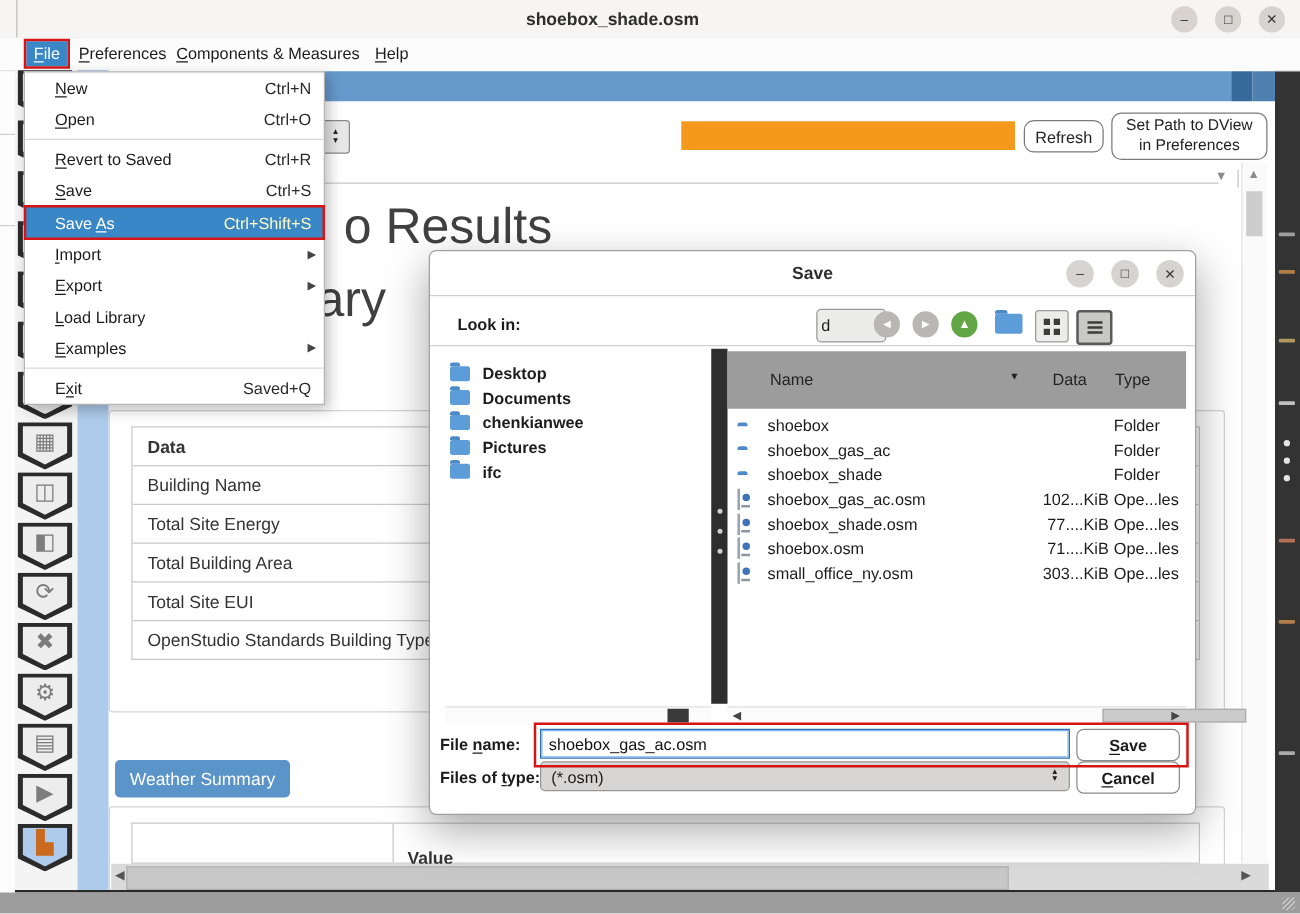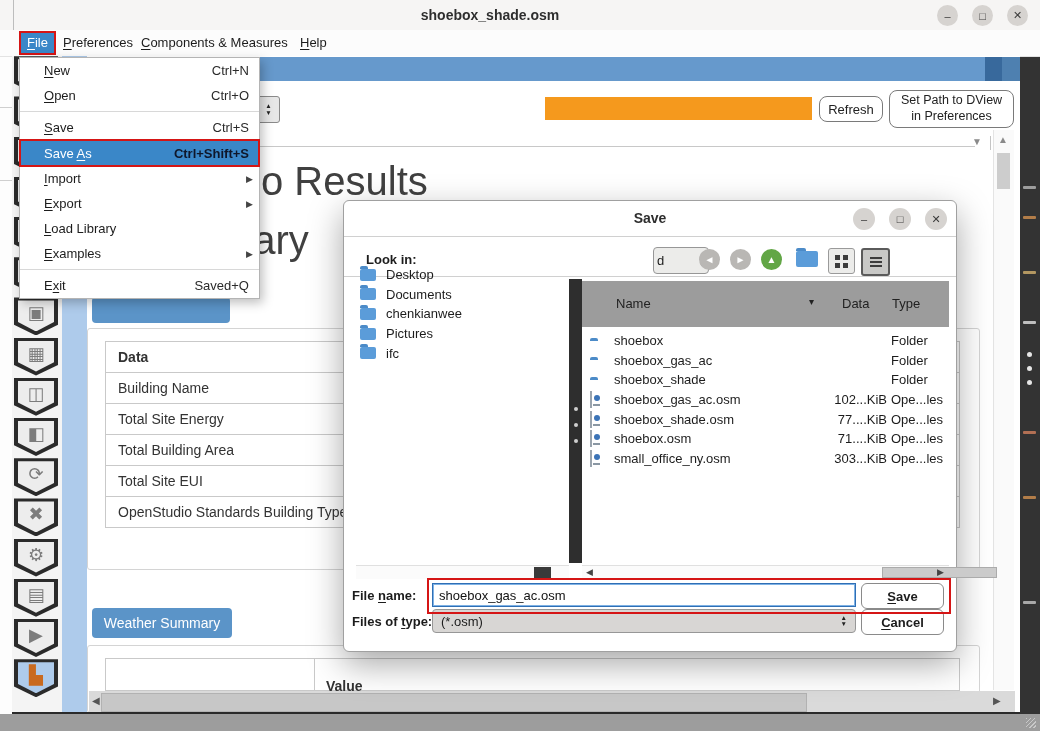--- a/index.html
+++ b/index.html
@@ -68,41 +68,41 @@
   .winbottom{left:12px;top:712px;width:1008px;height:2px;background:#2a2a2a;}
   .statusbar{left:0;top:714px;width:1040px;height:17px;background:#9d9d9d;}
   .grip{position:absolute;right:4px;bottom:3px;width:10px;height:10px;
         background:repeating-linear-gradient(135deg,#c9c9c9 0 1px,transparent 1px 3px);}
 
   
   .filemenu{left:19px;top:57px;width:239px;background:#ffffff;border:1px solid #b4b4b4;box-shadow:3px 4px 10px rgba(0,0,0,.25);font-size:13px;color:#1c1c1c;z-index:40;}
   .menu-item{position:relative;display:flex;justify-content:space-between;align-items:center;height:25px;padding:0 10px 0 24px;}
   .menu-item .sc{color:#2a2a2a;}
   .menu-item.highlighted{background:#3a87c8;color:#fff;outline:2px solid #d51515;outline-offset:-1px;height:26px;}
-  .menu-item.highlighted .sc{color:#0f172a;font-weight:bold;}
+  .menu-item.highlighted .sc{color:#fef9c3;}
   .menu-item .subarr{position:absolute;right:6px;font-size:9px;color:#444;}
   .menu-sep{height:1px;background:#d8d8d8;margin:3px 0;}
 
   
   .dialog{left:343px;top:200px;width:612px;height:450px;background:#ffffff;border:1px solid #a0a0a0;border-radius:6px;box-shadow:0 12px 34px rgba(0,0,0,.35);z-index:50;font-size:13px;color:#1c1c1c;}
   .dlg-header{position:absolute;left:0;top:0;width:100%;height:35px;border-bottom:1px solid #d0d0d0;}
   .dlg-title{position:absolute;left:0;right:0;top:0;height:35px;line-height:35px;text-align:center;font-weight:bold;font-size:14px;color:#2e2e2e;}
   .dlg-btn{position:absolute;top:7px;width:22px;height:22px;border-radius:50%;background:#d6d3d0;color:#3a3a3a;font-size:11px;display:flex;align-items:center;justify-content:center;}
   .lbl{position:absolute;font-weight:600;color:#1c1c1c;}
   .lookin-combo{position:absolute;left:309px;top:46px;width:48px;height:25px;background:#ececea;border:1px solid #979797;border-radius:4px;display:flex;align-items:center;justify-content:space-between;padding:0 3px;overflow:hidden;}
   .navc{position:absolute;top:48px;width:21px;height:21px;border-radius:50%;background:#b9b7b4;color:#fff;font-size:10px;display:flex;align-items:center;justify-content:center;}
   .navc.up{background:#62a646;}
   .nf-folder{position:absolute;left:452px;top:50px;width:22px;height:16px;background:#5b9cd9;border-radius:2px;}
   .nf-folder::before{content:"";position:absolute;top:-3px;left:0;width:10px;height:3px;background:#4c8bc8;border-radius:2px 2px 0 0;}
   .viewbtn{position:absolute;top:47px;width:25px;height:24px;background:#ececea;border:1px solid #9a9a9a;border-radius:3px;display:flex;align-items:center;justify-content:center;}
   .viewbtn.pressed{background:#c8c8c6;border:2px solid #5a5a5a;}
   .gridglyph{width:5px;height:5px;background:#3c3c3c;box-shadow:8px 0 #3c3c3c,0 8px #3c3c3c,8px 8px #3c3c3c;margin:-8px 8px 0 0;}
   .linesglyph{width:12px;height:2px;background:#3c3c3c;box-shadow:0 4px #3c3c3c,0 8px #3c3c3c;margin-top:-8px;}
   .divline{position:absolute;left:0;top:75px;width:100%;height:1px;background:#d0d0d0;}
-  .places{position:absolute;left:12px;top:64px;width:213px;height:282px;overflow:hidden;}
+  .places{position:absolute;left:12px;top:88px;width:213px;height:282px;overflow:hidden;font-weight:bold;}
   .place{display:flex;align-items:center;height:19.6px;}
   .fold{width:16px;height:12px;background:#5b9cd9;border-radius:2px;position:relative;margin:0 10px 0 4px;flex:none;}
   .fold::before{content:"";position:absolute;top:-3px;left:0;width:8px;height:3px;background:#4c8bc8;border-radius:2px 2px 0 0;}
   .splitter{position:absolute;left:225px;top:78px;width:13px;height:284px;background:#2e2e2e;}
   .splitter .sdot{position:absolute;left:5px;width:4px;height:4px;border-radius:50%;background:#cfcfcf;}
   .filepane{position:absolute;left:238px;top:78px;width:367px;height:282px;overflow:hidden;}
   .fhdr{position:absolute;left:0;top:2px;width:100%;height:46px;background:#9c9c9c;color:#222;}
   .fhdr span{position:absolute;top:15px;}
   .frows{position:absolute;left:0;top:52px;width:100%;}
   .frow{position:relative;height:19.6px;display:flex;align-items:center;}
@@ -276,21 +276,21 @@
     </div>
     <div class="progress"></div>
     <div class="btn" style="left:732px;top:40px;width:62px;height:24px;">Refresh</div>
     <div class="btn" style="left:802px;top:34px;width:123px;height:36px;font-size:12.5px;line-height:1.25;">
       <span><span>Set Path to DView</span><br><span>in Preferences</span></span>
     </div>
     <div class="rule"></div>
     <div class="collapse-arrow">▼</div>
     <div class="collapse-div"></div>
 
-    <div class="heading" style="left:174px;top:103px;">o Results</div>
+    <div class="heading" style="left:188px;top:103px;">o Results</div>
     <div class="heading" style="left:144px;top:162px;">nary</div>
 
     <div class="stubbtn"></div>
 
     <div class="panel" style="left:0px;top:272px;width:891px;height:240px;"></div>
     <div class="dtable" id="data-table">
         <div class="row">Data</div>
         <div class="row">Building Name</div>
         <div class="row">Total Site Energy</div>
         <div class="row">Total Building Area</div>
@@ -325,20 +325,24 @@
       <div class="menu-item">
         <span><u>N</u>ew</span>
         <span class="sc">Ctrl+N</span>
       </div>
       <div class="menu-item">
         <span><u>O</u>pen</span>
         <span class="sc">Ctrl+O</span>
       </div>
       <div class="menu-sep"></div>
       <div class="menu-item">
+        <span><u>R</u>evert to Saved</span>
+        <span class="sc">Ctrl+R</span>
+      </div>
+      <div class="menu-item">
         <span><u>S</u>ave</span>
         <span class="sc">Ctrl+S</span>
       </div>
       <div class="menu-item highlighted">
         <span>Save <u>A</u>s</span>
         <span class="sc">Ctrl+Shift+S</span>
       </div>
       <div class="menu-item">
         <span><u>I</u>mport</span>
         <span class="subarr">▶</span>

